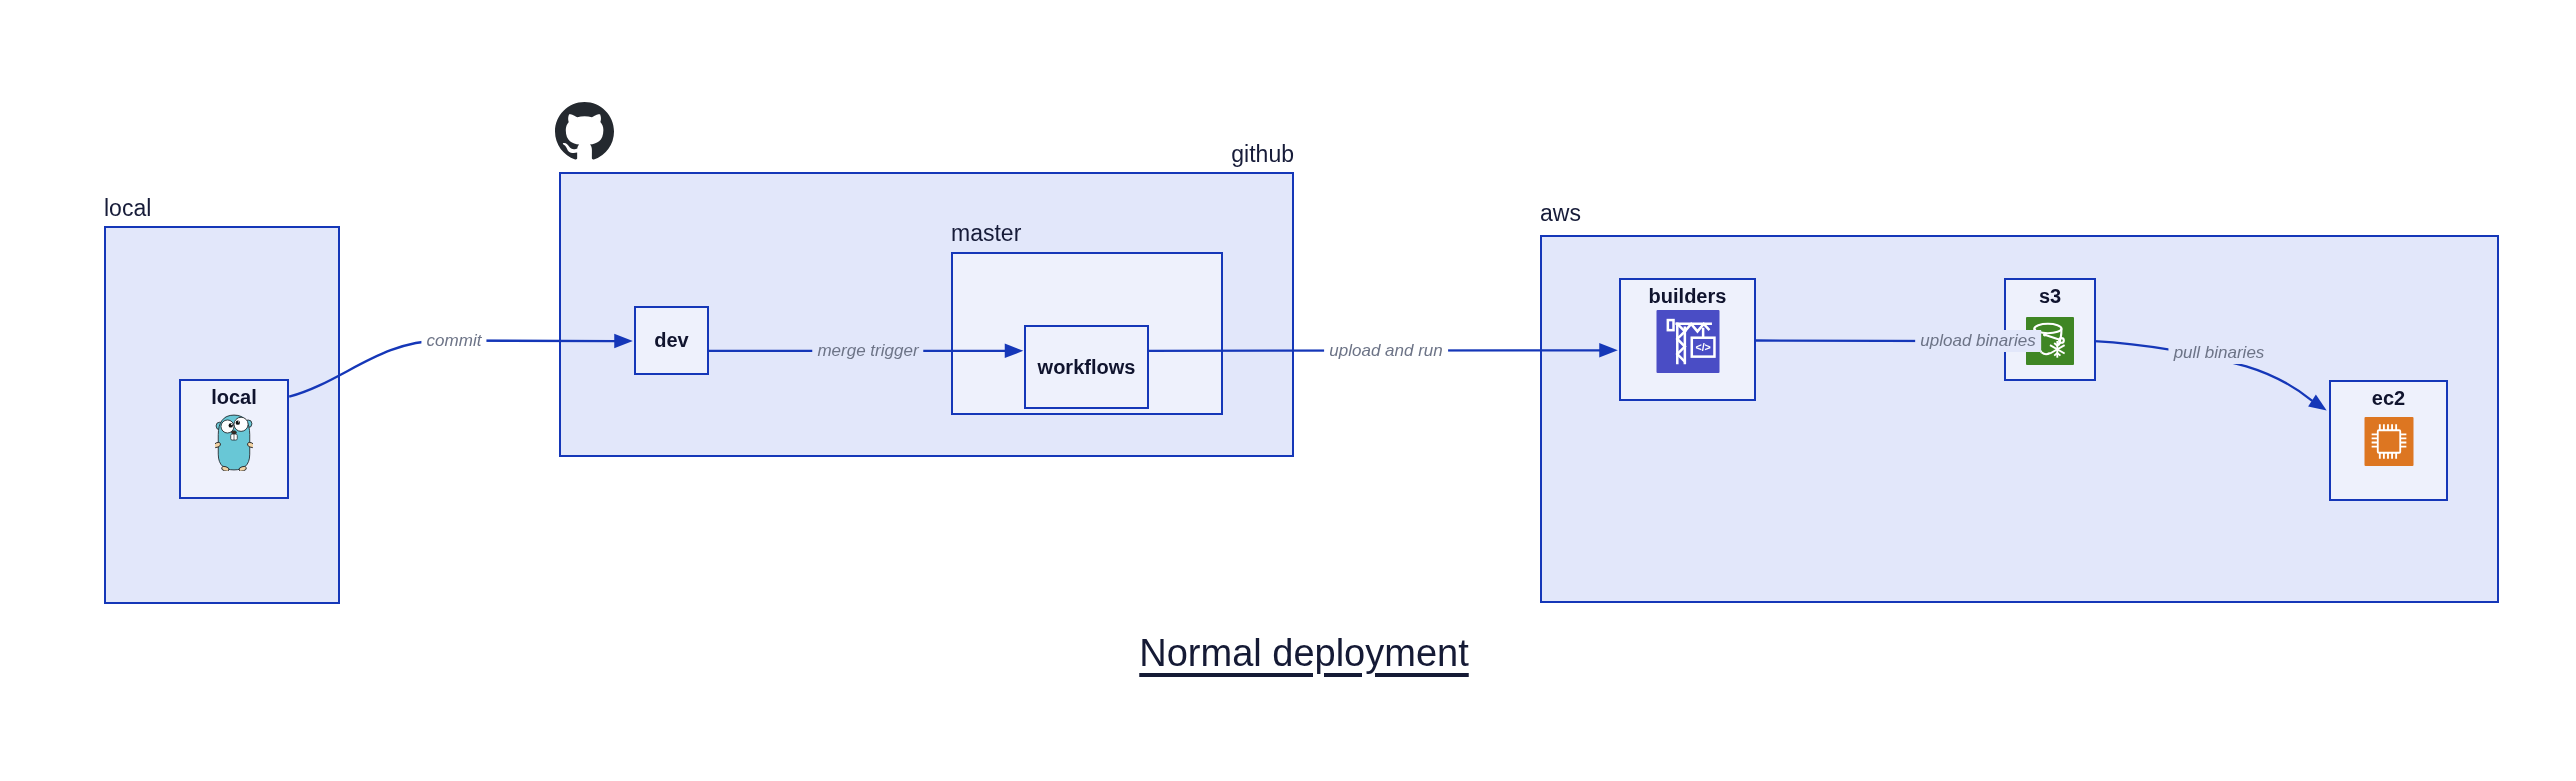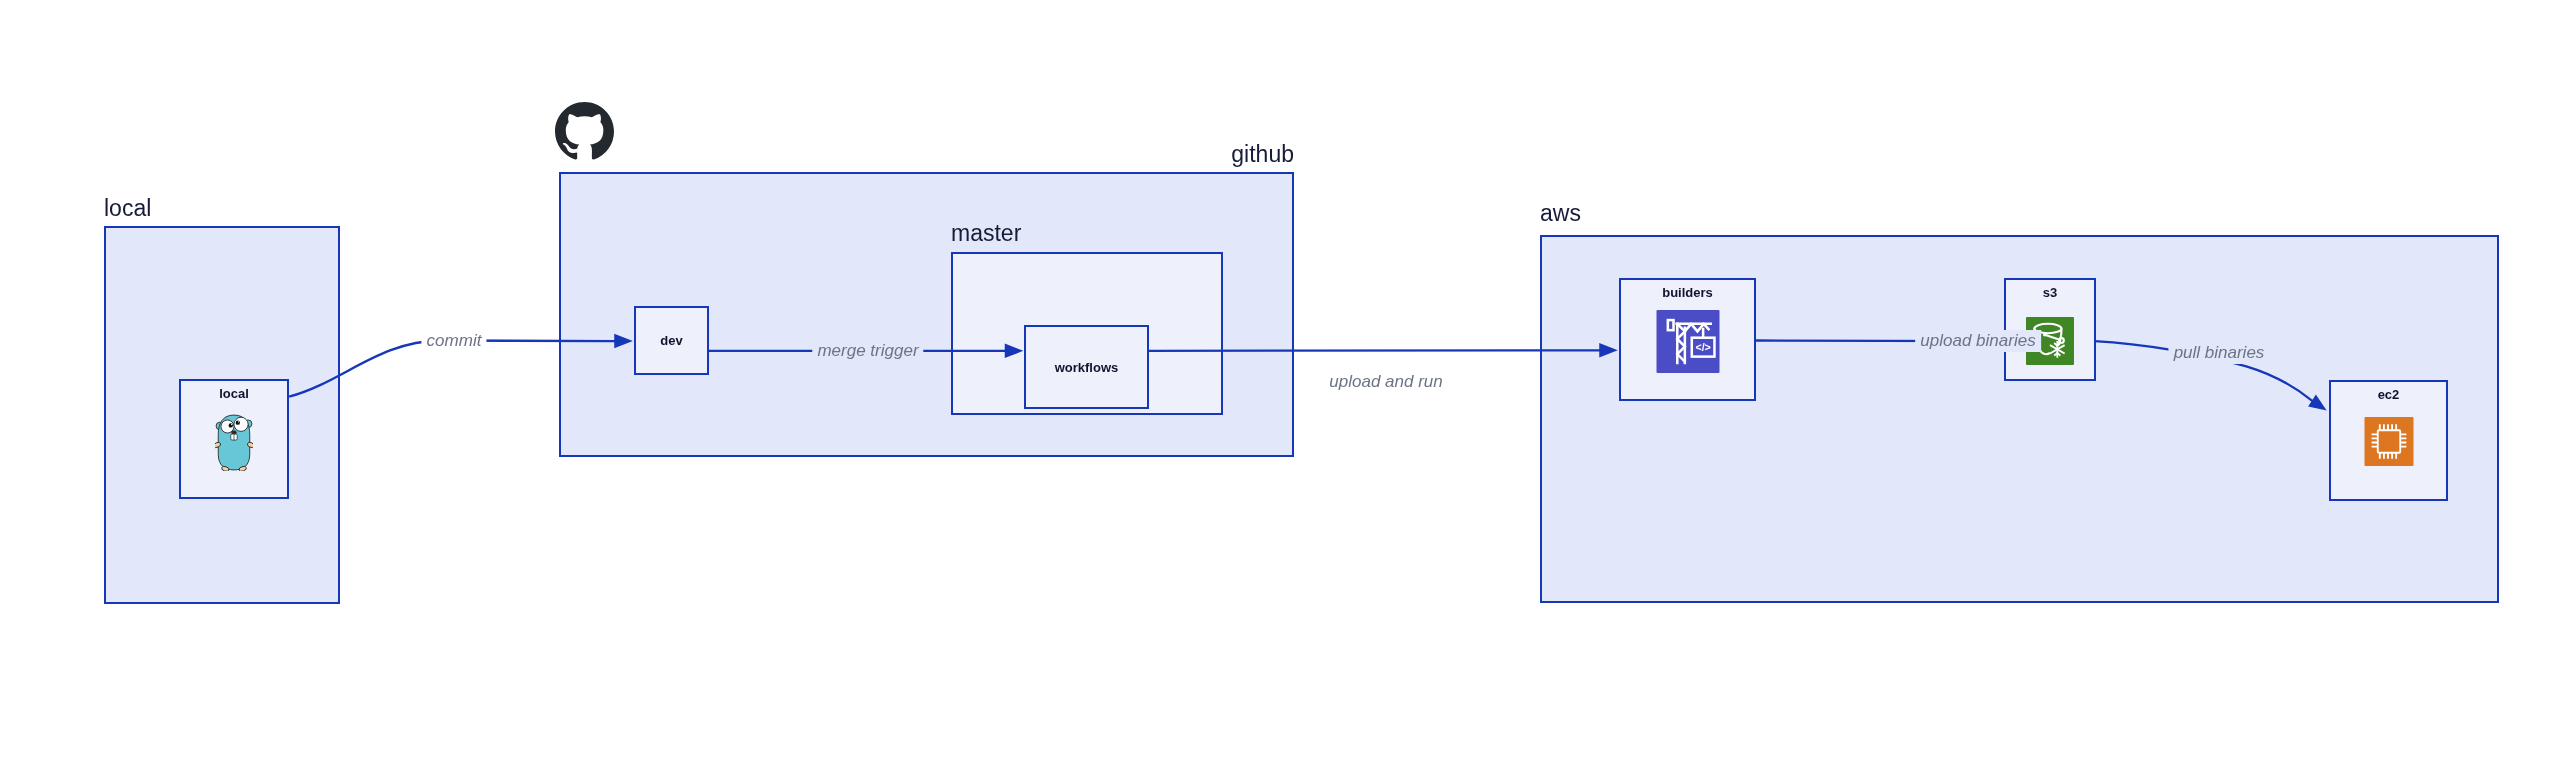--- a/index.html
+++ b/index.html
@@ -26,21 +26,21 @@
   #box-ec2      {left:2329px;top:380px;width:119px;height:121px;}
 
   
   .container-label{position:absolute;font-size:23px;line-height:28px;font-weight:500;
                    color:var(--container-label-color);z-index:5;}
   #label-local {left:104px;top:194px;width:236px;}
   #label-github{left:1036px;top:140px;width:258px;text-align:right;}
   #label-master{left:951px;top:219px;width:272px;}
   #label-aws   {left:1540px;top:199px;width:959px;}
 
-  .leaf-label{position:absolute;left:0;width:100%;text-align:center;font-size:13px;
+  .leaf-label{position:absolute;left:0;width:100%;text-align:center;font-size:20px;
               font-weight:700;color:var(--text-navy);top:5.2px;}
   .leaf-label.center{top:0;height:100%;display:flex;align-items:center;justify-content:center;}
 
   
   .icon{position:absolute;z-index:3;}
   #octocat{left:555px;top:102px;width:59px;height:59px;}
   #gopher {left:50%;transform:translateX(-50%);top:33px;width:38px;height:57px;}
   .aws-icon{left:50%;transform:translateX(-50%);border-radius:1px;}
   #codebuild-icon{top:30px;width:63px;height:63px;background:var(--codebuild-purple);}
   #s3-icon {top:37px;width:48px;height:48px;background:var(--s3-green);}
@@ -50,21 +50,21 @@
   #edges{position:absolute;left:0;top:0;width:2604px;height:781px;z-index:4;pointer-events:none;}
   .edge-path{fill:none;stroke:var(--stroke-blue);stroke-width:4.5px;}
   .edge-head{fill:var(--stroke-blue);stroke:none;}
 
   .edge-label{position:absolute;transform:translate(-50%,-50%);z-index:5;white-space:nowrap;
               font-style:italic;font-size:17px;color:var(--edge-label-color);padding:1px 5.2px;}
   .on-white{background:var(--canvas-bg);}
   .on-fill {background:var(--container-fill);}
   #label-commit         {left:454px; top:341px;}
   #label-merge-trigger  {left:868px;top:351px;}
-  #label-upload-and-run {left:1386px;top:351px;margin-top:31px;}
+  #label-upload-and-run {left:1386px;top:351px;}
   #label-upload-binaries{left:1978px;top:341px;text-align:center;}
   #label-pull-binaries  {left:2219px;top:353px;}
 
   
   #diagram-title{position:absolute;left:1304px;top:632px;transform:translateX(-50%);z-index:5;
                  font-size:38px;font-weight:500;color:var(--title-color);white-space:nowrap;
                  text-decoration:underline;text-decoration-thickness:3.6px;text-underline-offset:7.2px;}
 
   svg text{font-family:"Liberation Sans",sans-serif;}
 </style>
@@ -210,14 +210,15 @@
     <path class="edge-path" d="M4065,662 C4150,667 4260,684 4360,711 C4420,729 4462,757 4488,778"></path>
     <polygon class="edge-head" points="4516,797 4480,789 4495,766"></polygon>
   </svg>
 
   <div class="edge-label on-white" id="label-commit">commit</div>
   <div class="edge-label on-fill" id="label-merge-trigger">merge trigger</div>
   <div class="edge-label on-white" id="label-upload-and-run">upload and run</div>
   <div class="edge-label on-fill" id="label-upload-binaries">upload binaries</div>
   <div class="edge-label on-fill" id="label-pull-binaries">pull binaries</div>
 
+  <div id="diagram-title">Normal deployment</div>
 </div>
 
 
 </body></html>

